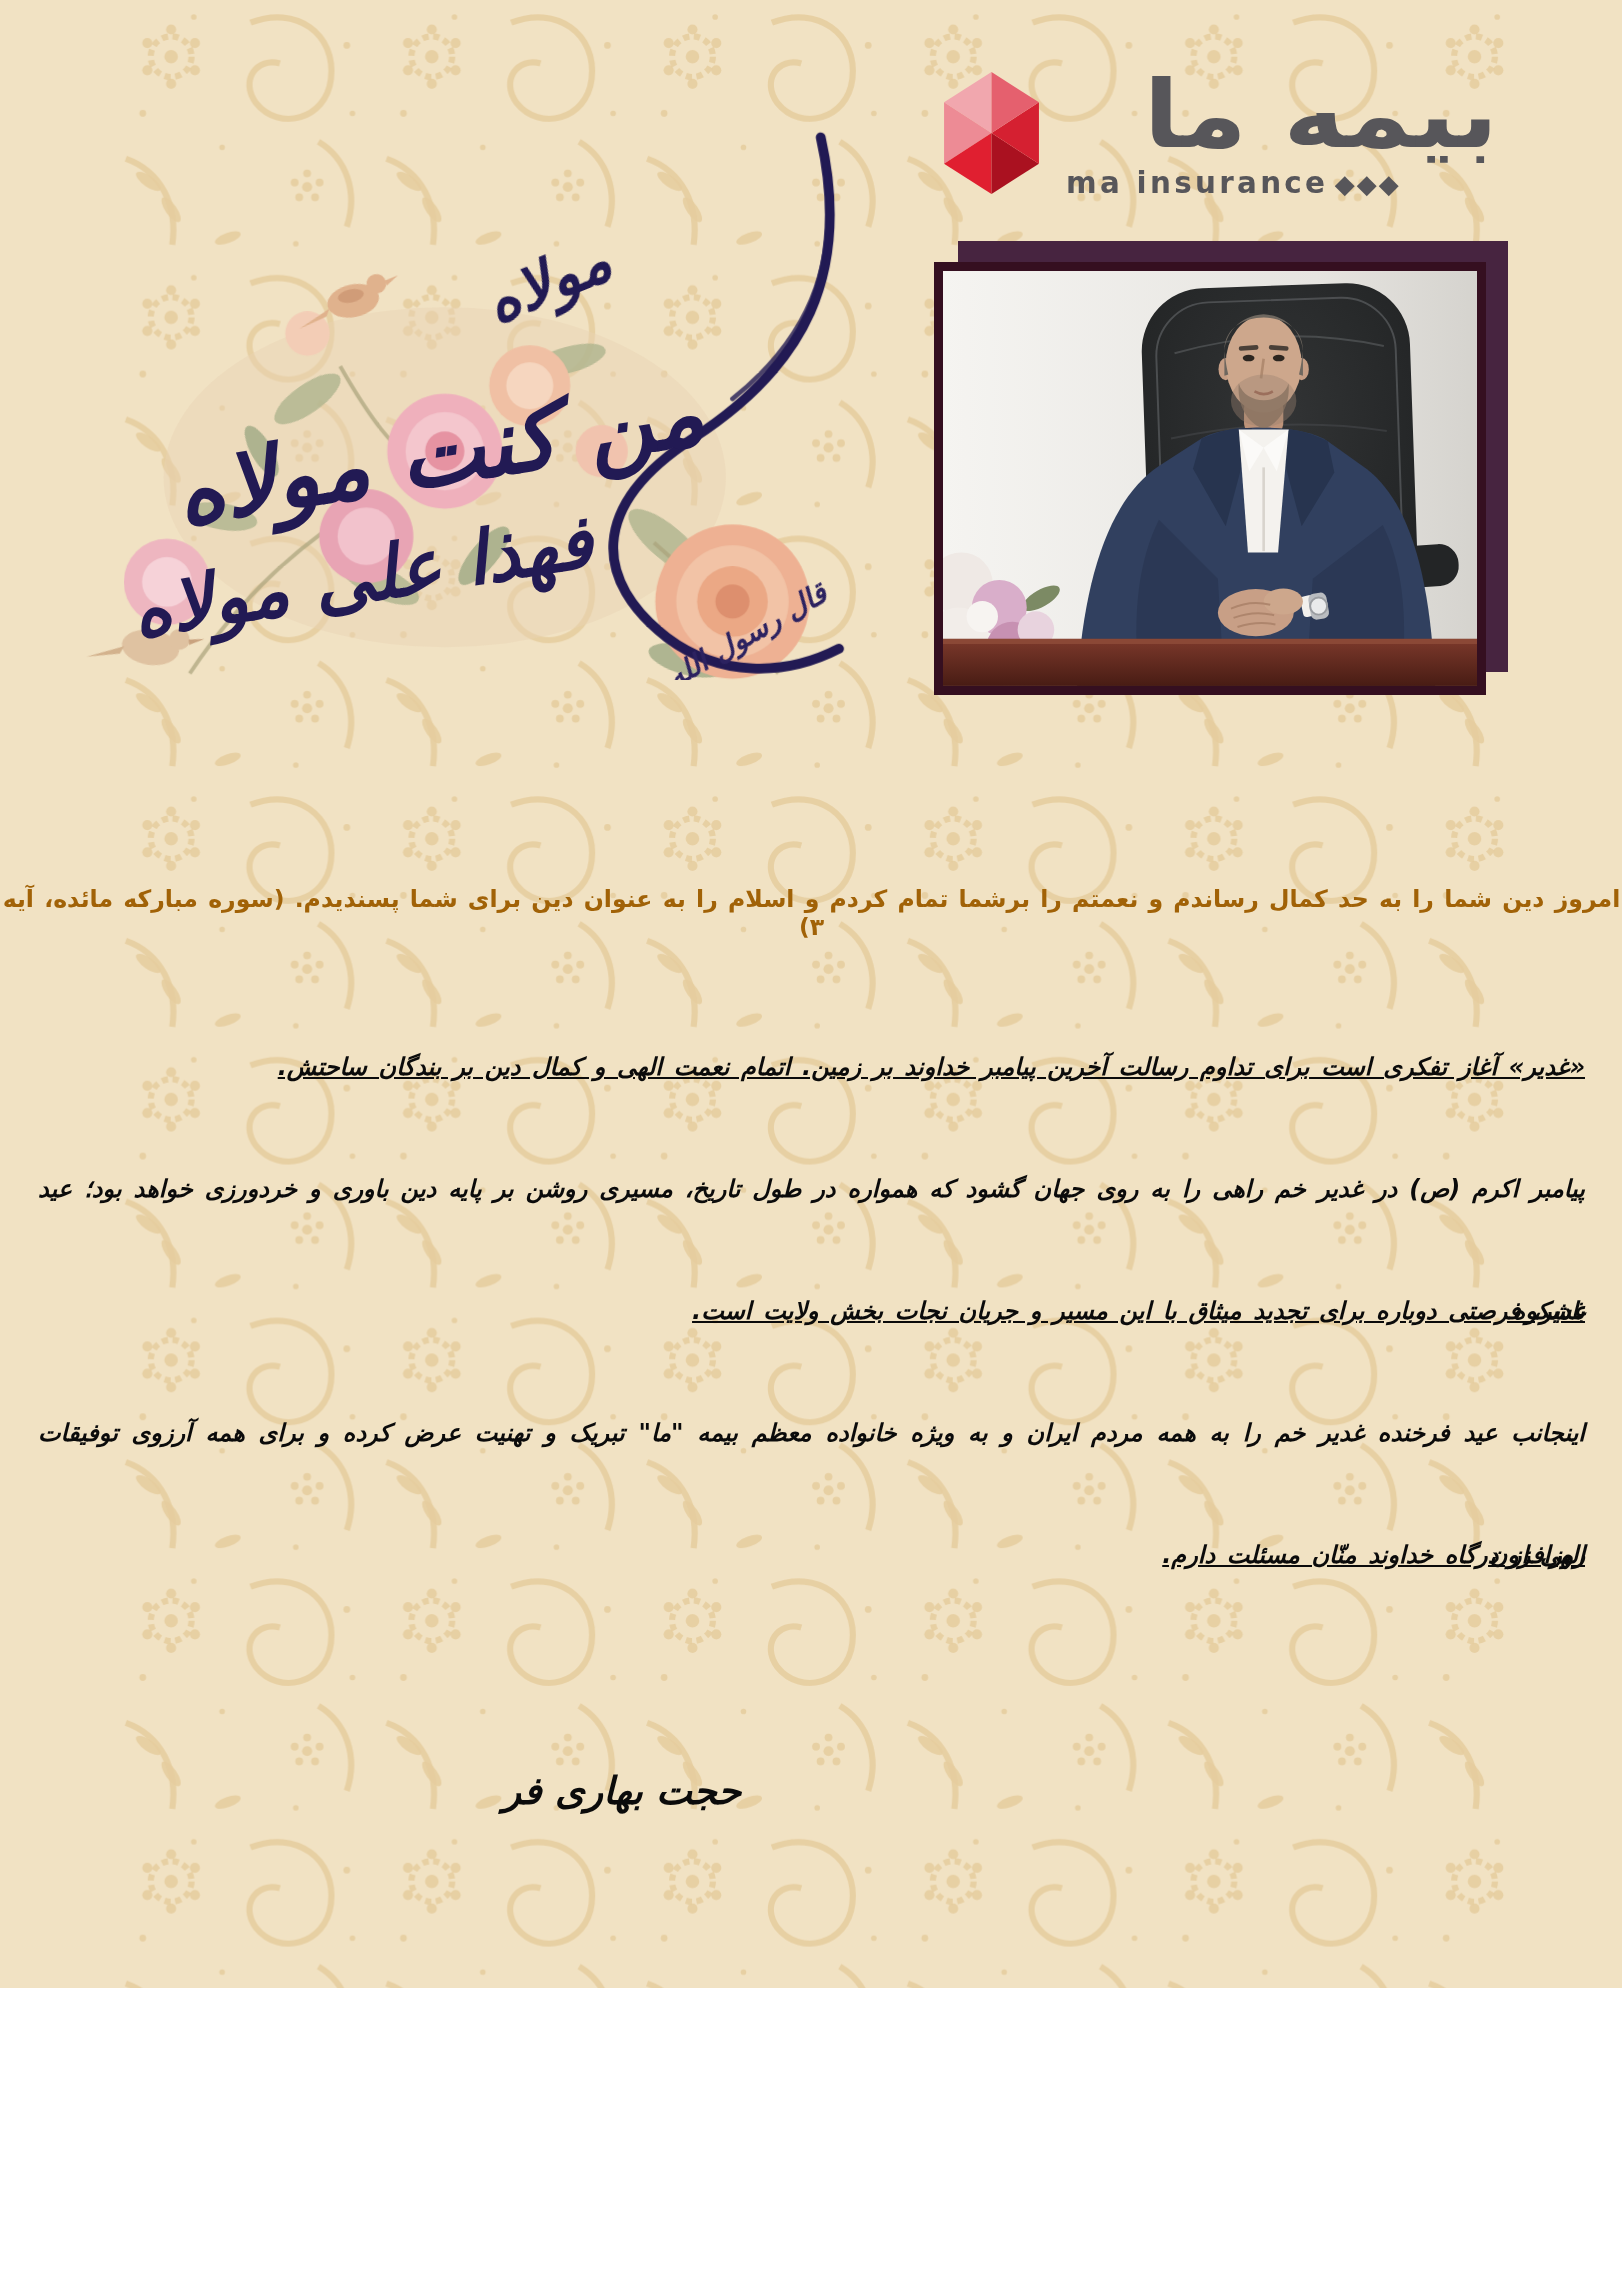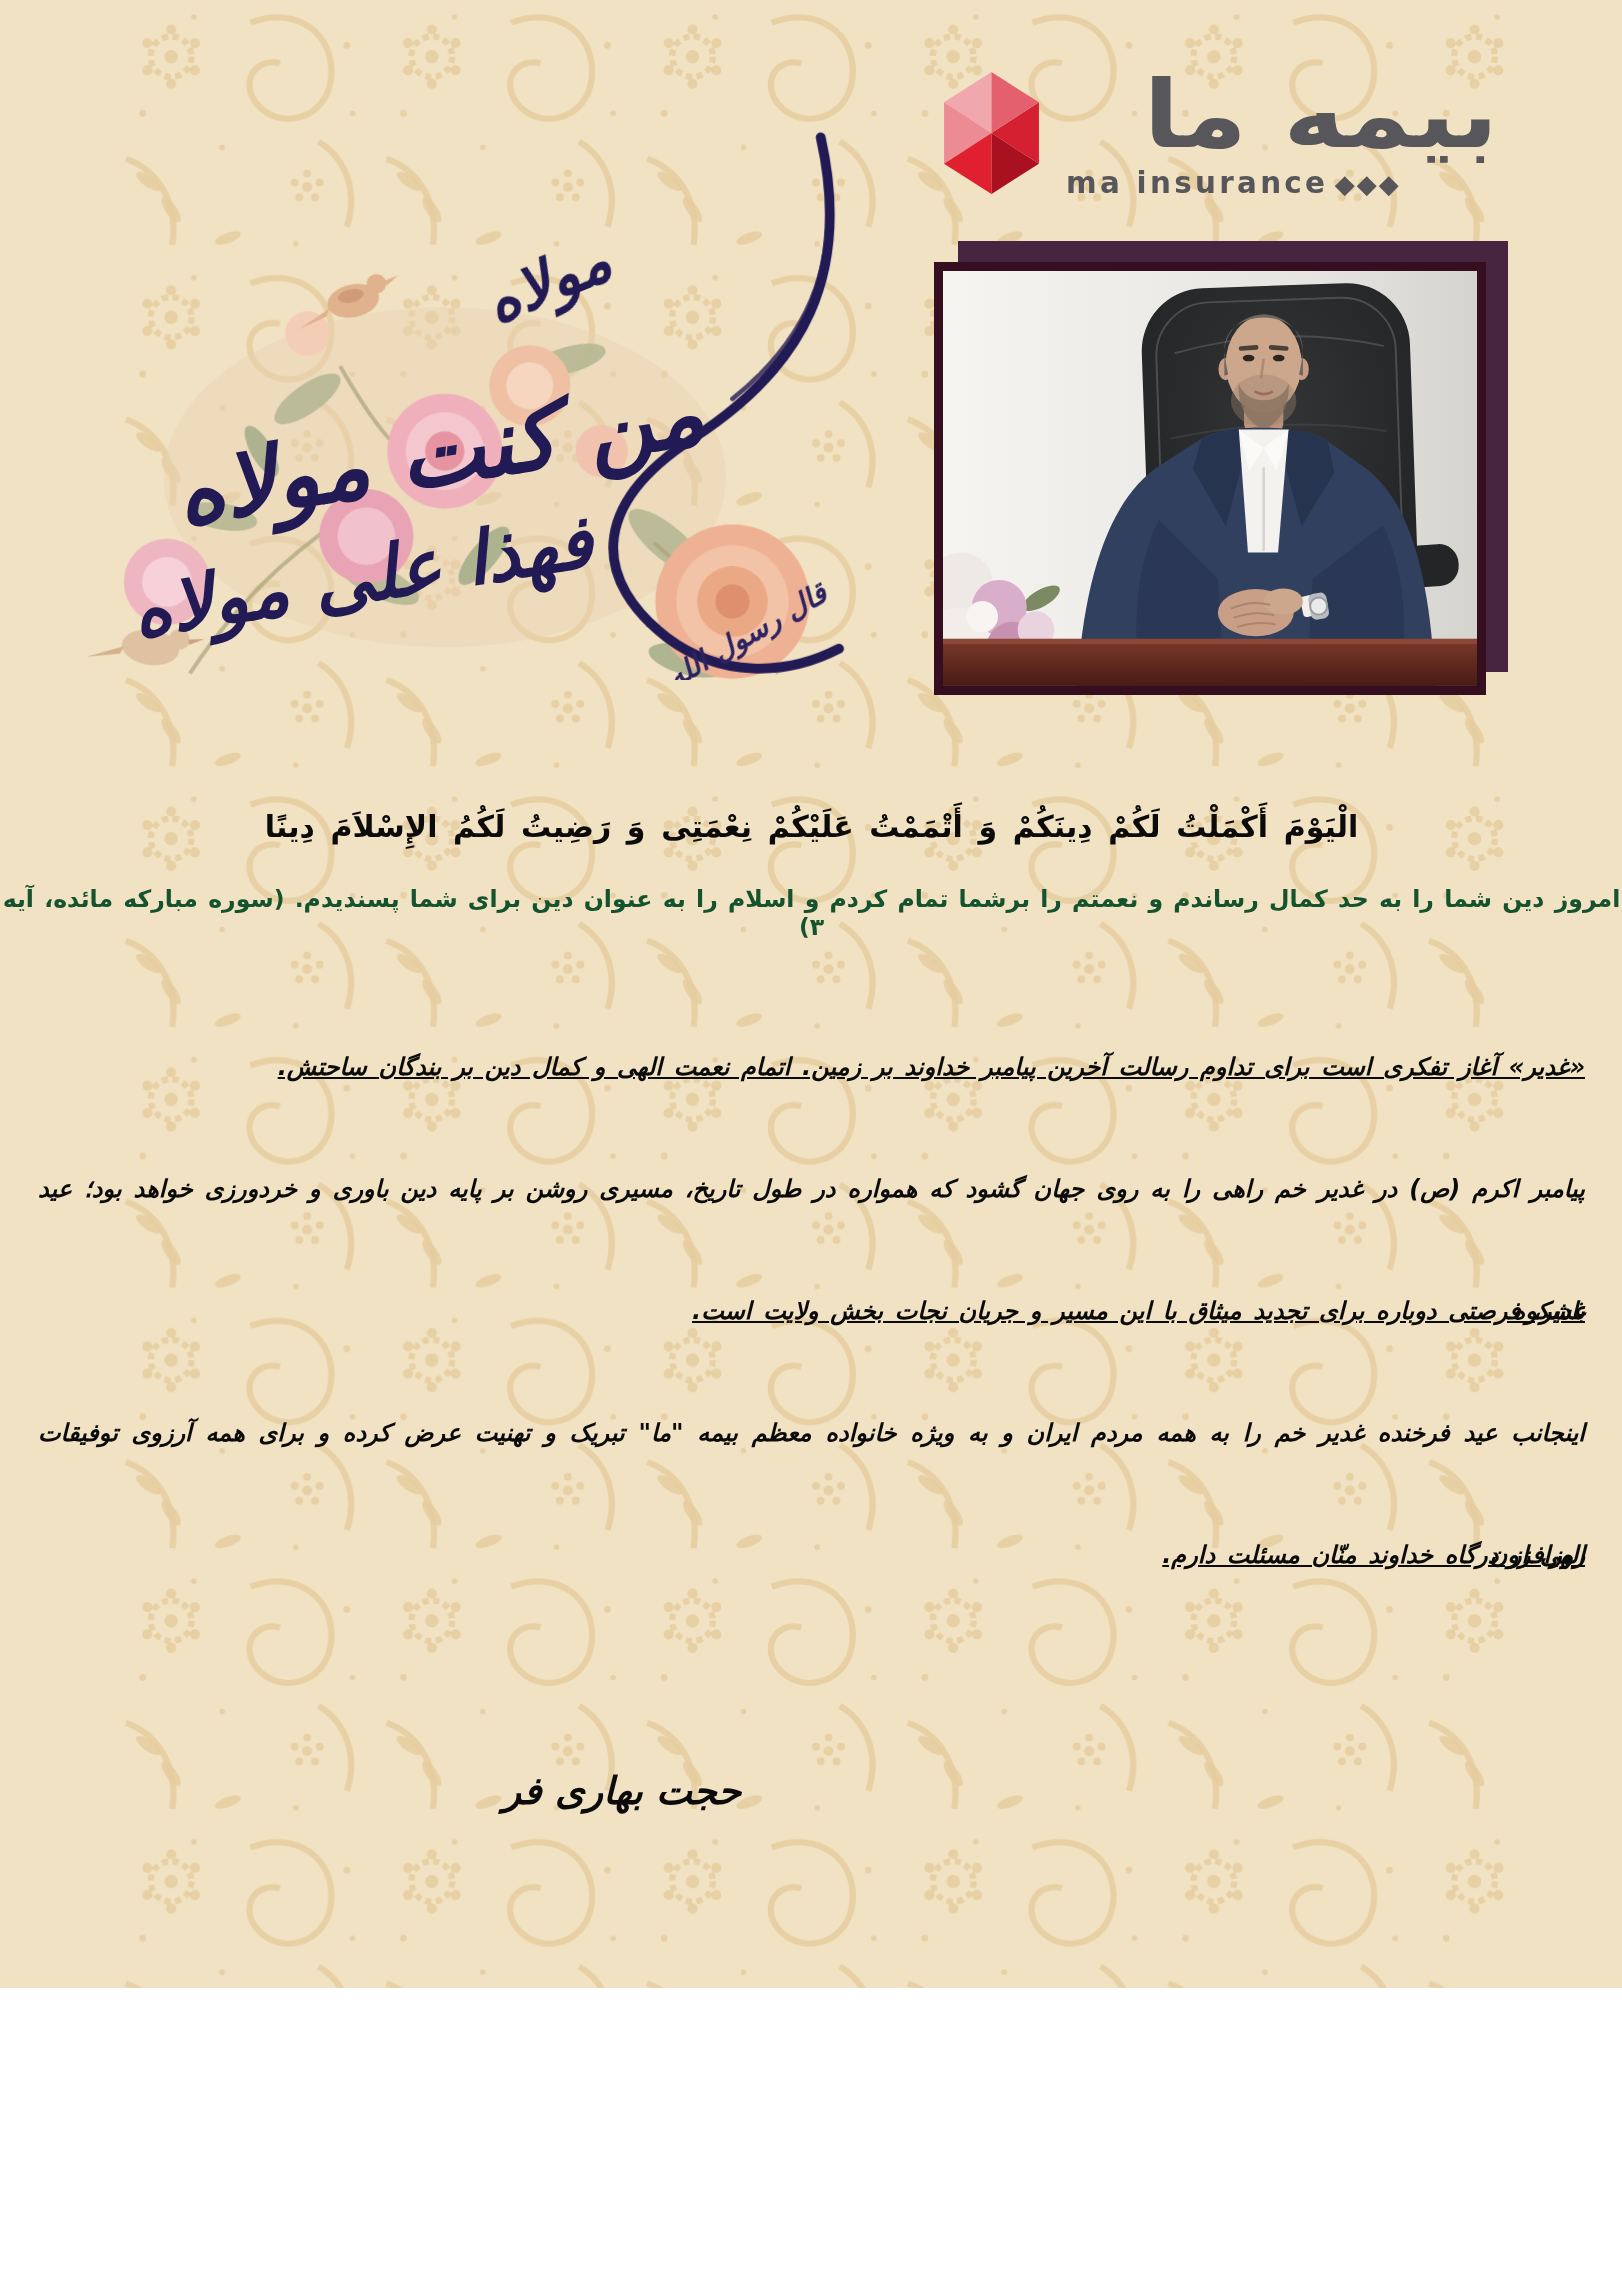--- a/index.html
+++ b/index.html
@@ -24,21 +24,21 @@
   .photo-wrap{position:absolute;left:934px;top:241px;width:576px;height:458px;}
   .photo-back{position:absolute;left:23.6px;top:0;width:550px;height:431px;background:#472440;}
   .photo-frame{position:absolute;left:0;top:21px;width:534px;height:415px;
     border:9.2px solid #350f20;background:#e8e6e2;}
   .photo-frame svg{display:block;}
 
   
   .verse-ar{position:absolute;left:0;top:809px;width:1623px;text-align:center;direction:rtl;
     font-size:30px;font-weight:bold;color:#0b0b0b;word-spacing:5.2px;}
   .verse-fa{position:absolute;left:0;top:885px;width:1623px;text-align:center;direction:rtl;
-    font-size:23.6px;font-weight:bold;color:#14532d;word-spacing:2px;}
+    font-size:23.6px;font-weight:bold;color:#a16207;word-spacing:2px;}
 
   
   .body-text{position:absolute;left:38px;top:1006px;width:1547px;direction:rtl;
     font-size:24px;font-weight:bold;font-style:italic;color:#0b0b0b;word-spacing:3.3px;}
   .body-text .line{height:122px;line-height:122px;white-space:nowrap;}
   .body-text .line.fill{white-space:normal;text-align:justify;text-align-last:justify;}
   .body-text .line.right{text-align:right;text-decoration:underline;}
 
   
   .sig-name{position:absolute;left:393px;top:1769px;width:458px;text-align:center;direction:rtl;
@@ -252,21 +252,20 @@
           <circle cx="142" cy="548" r="28" fill="#e8d3de"></circle>
           <circle cx="60" cy="528" r="24" fill="#f7f4f1"></circle>
         </g>
 
         <rect x="0" y="562" width="816" height="72" fill="url(#deskG)"></rect>
         <rect x="0" y="562" width="816" height="8" fill="#93503c" opacity="0.7"></rect>
       </svg>
     </div>
   </div>
 
-  <div class="verse-ar" dir="rtl">الْیَوْمَ أَکْمَلْتُ لَکُمْ دِینَکُمْ وَ أَتْمَمْتُ عَلَیْکُمْ نِعْمَتِی وَ رَضِیتُ لَکُمُ الإِسْلاَمَ دِینًا</div>
   <div class="verse-fa" dir="rtl">امروز دین شما را به حد کمال رساندم و نعمتم را برشما تمام کردم و اسلام را به عنوان دین برای شما پسندیدم. (سوره مبارکه مائده، آیه ۳)</div>
 
   <div class="body-text" dir="rtl">
     <div class="line right">«غدیر» آغاز تفکری است برای تداوم رسالت آخرین پیامبر خداوند بر زمین. اتمام نعمت الهی و کمال دین بر بندگان ساحتش.</div>
     <div class="line fill">پیامبر اکرم (ص) در غدیر خم راهی را به روی جهان گشود که همواره در طول تاریخ، مسیری روشن بر پایه دین باوری و خردورزی خواهد بود؛ عید باشکوه</div>
     <div class="line right">غدیر، فرصتی دوباره برای تجدید میثاق با این مسیر و جریان نجات بخش ولایت است.</div>
     <div class="line fill">اینجانب عید فرخنده غدیر خم را به همه مردم ایران و به ویژه خانواده معظم بیمه "ما" تبریک و تهنیت عرض کرده و برای همه آرزوی توفیقات روزافزون</div>
     <div class="line right">الهی از درگاه خداوند منّان مسئلت دارم.</div>
   </div>
 

